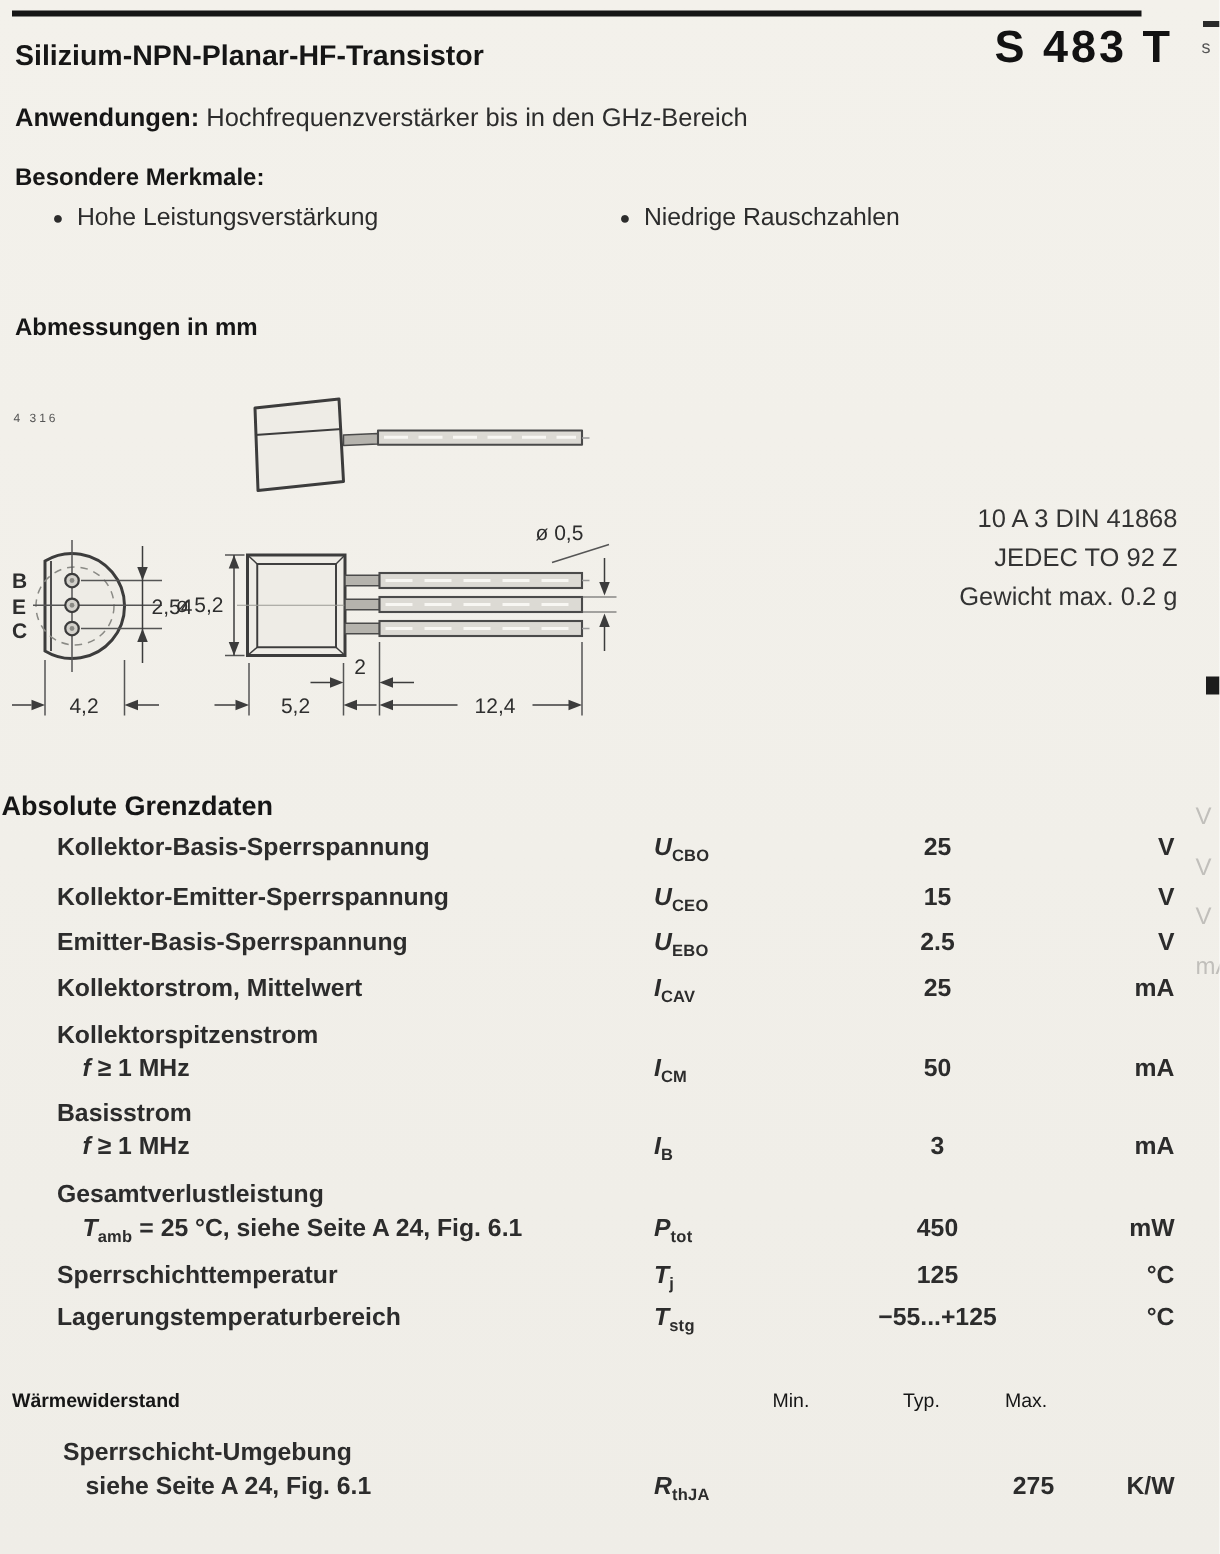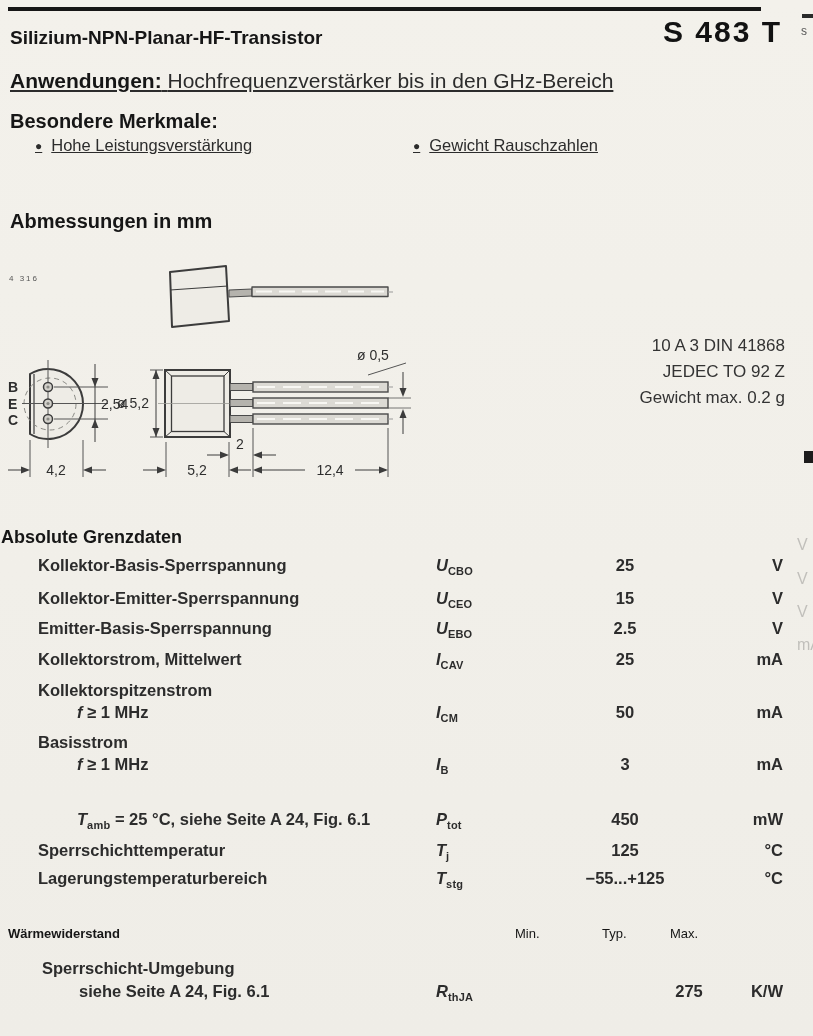--- a/index.html
+++ b/index.html
@@ -5,30 +5,30 @@
   html,body{margin:0;padding:0;}
   .page{
     position:relative; width:813px; height:1036px; overflow:hidden;
     background:linear-gradient(180deg,#f3f1eb 0%,#f1efe9 55%,#efede7 100%);
     font-family:"Liberation Sans", sans-serif; color:#2c2c2c;
   }
   .abs{position:absolute;}
   .rule{position:absolute; left:8px; top:7px; width:753px; height:4px; background:#161616;}
   .title{position:absolute; left:10px; top:27px; font-size:19px; font-weight:bold; color:#161616;}
   .part{position:absolute; right:31px; top:15px; font-size:30px; font-weight:bold; letter-spacing:2px; color:#121212;}
-  .apps{position:absolute; left:10px; top:69px; font-size:21px;text-decoration:underline;}
+  .apps{position:absolute; left:10px; top:69px; font-size:17px;}
   .apps b{color:#161616;}
-  .sec-h{position:absolute; font-size:20px; font-weight:bold; color:#161616;}
-  .feature{position:absolute; top:136px; font-size:16.5px;text-decoration:underline;}
+  .sec-h{position:absolute; font-size:16px; font-weight:bold; color:#161616;}
+  .feature{position:absolute; top:136px; font-size:16.5px;}
   .bullet{font-size:12px; vertical-align:1px; margin-right:9px;}
   .figcode{position:absolute; left:9px; top:274px; font-size:8px; color:#555; letter-spacing:2px;}
   .pkg-info{position:absolute; right:28px; top:333px; font-size:17px; line-height:26px; text-align:right; color:#333;}
   .trow{position:absolute; left:0; width:813px; height:24px; font-size:16.5px;font-weight:bold;}
   .lbl{position:absolute; left:38px; white-space:nowrap;}
-  .lbl2{left:55px;margin-left:22px;}
+  .lbl2{left:55px;}
   .sym{position:absolute; left:404px; font-style:italic;margin-left:32px;}
   .sym sub, .csub{font-size:11px; font-style:normal; letter-spacing:0.2px;}
   .val{position:absolute; left:545px; width:160px; text-align:center;}
   .unit{position:absolute; left:683px; width:100px; text-align:right;}
   .tmax{position:absolute; left:655px; width:68px; text-align:center;}
   .colh{position:absolute; top:926px; font-size:13px; font-weight:normal; color:#161616;}
   .ghost{position:absolute; left:797px; color:rgba(70,70,70,0.28); font-size:16px;}
   .edge-dash{position:absolute; left:802px; top:14px; width:11px; height:4px; background:#2a2a2a;}
   .edge-tick{position:absolute; left:804px; top:451px; width:9px; height:12px; background:#1c1c1c;}
   .edge-s{position:absolute; left:801px; top:24px; font-size:12px; color:#555;}
@@ -46,21 +46,21 @@
   <div class="apps">
     <b>Anwendungen:</b>
     <span>Hochfrequenzverstärker bis in den GHz-Bereich</span>
   </div>
 
   <div class="sec-h" style="left:10px; top:110px;">Besondere Merkmale:</div>
   <div class="feature" style="left:35px;">
     <span class="bullet">●</span><span>Hohe Leistungsverstärkung</span>
   </div>
   <div class="feature" style="left:413px;">
-    <span class="bullet">●</span><span>Gewicht Rauschzahlen</span>
+    <span class="bullet">●</span><span>Niedrige Rauschzahlen</span>
   </div>
 
   <div class="sec-h" style="left:10px; top:210px;">Abmessungen in mm</div>
   <div class="figcode">4 316</div>
 
   <svg class="abs" style="left:0; top:250px;" width="420" height="235" viewBox="0 250 420 235">
 
     <g stroke-linejoin="round">
       <polygon points="170,272 226,266 229,321 172,327" fill="#eeece6" stroke="#3c3c3c" stroke-width="2"></polygon>
       <line x1="170" y1="290" x2="228" y2="286" stroke="#3c3c3c" stroke-width="1.2"></line>
@@ -229,20 +229,23 @@
   <div class="trow" style="top:733px">
     <span class="lbl">Basisstrom</span>
   </div>
   <div class="trow" style="top:755px">
     <span class="lbl lbl2"><i>f</i><sub class="csub"></sub><span> ≥ 1 MHz</span></span>
     <span class="sym"><i>I</i><sub>B</sub></span>
     <span class="val">3</span>
     <span class="unit">mA</span>
   </div>
 
+  <div class="trow" style="top:787px">
+    <span class="lbl">Gesamtverlustleistung</span>
+  </div>
   <div class="trow" style="top:810px">
     <span class="lbl lbl2"><i>T</i><sub class="csub">amb</sub><span> = 25 °C, siehe Seite A 24, Fig. 6.1</span></span>
     <span class="sym"><i>P</i><sub>tot</sub></span>
     <span class="val">450</span>
     <span class="unit">mW</span>
   </div>
 
   <div class="trow" style="top:841px">
     <span class="lbl">Sperrschichttemperatur</span>
     <span class="sym"><i>T</i><sub>j</sub></span>

